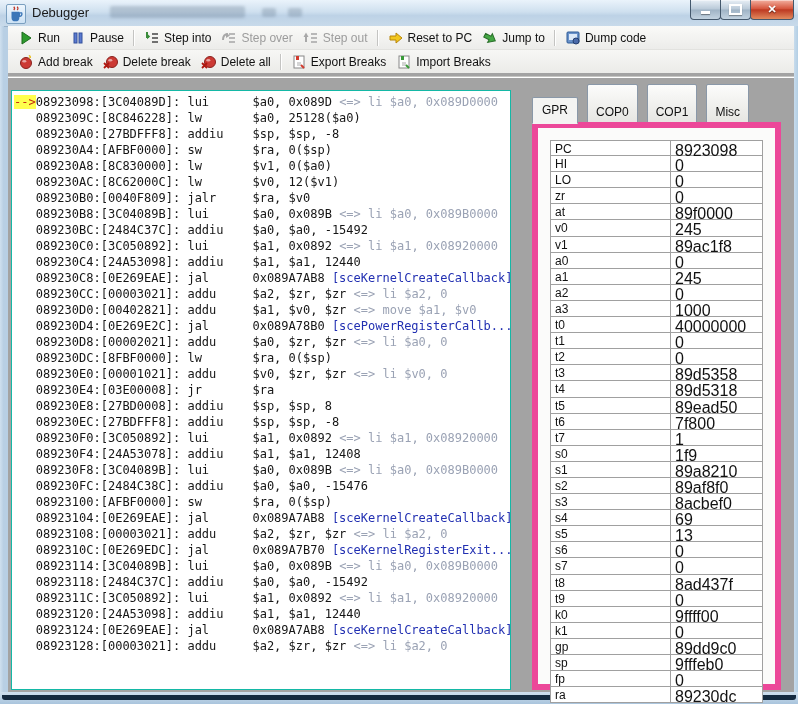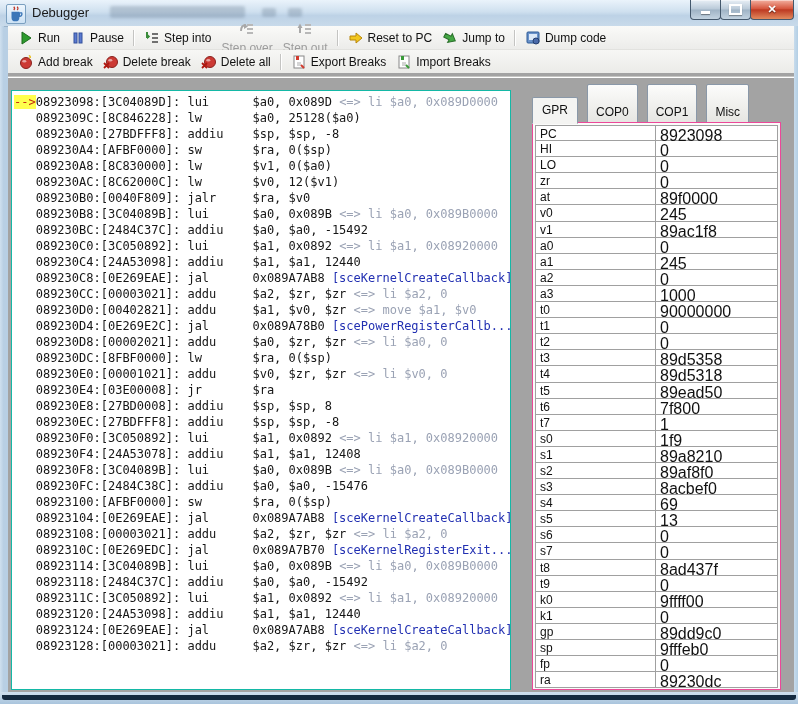--- a/index.html
+++ b/index.html
@@ -42,21 +42,21 @@
   .bottom-edge{position:absolute;left:0;top:692px;width:798px;height:12px;background:linear-gradient(#cfe0ef,#a9c4dc);}
   .bottom-dark{position:absolute;left:2px;top:695px;width:794px;height:5px;background:#142a40;border-radius:0 0 3px 3px;}
   
   .client{position:absolute;left:8px;top:26px;width:786px;height:666px;background:#a3a3a3;}
   .toolbar{position:absolute;left:0;width:100%;display:flex;align-items:center;padding-left:5px;box-sizing:border-box;
     background:linear-gradient(#fbfbf9,#ececе9);}
   .toolbar1{top:0;height:24px;border-bottom:1px solid #e2e2df;background:linear-gradient(#fafaf8,#ececea);}
   .toolbar2{top:24px;height:23px;background:linear-gradient(#f7f7f5,#ebebe8);}
   .groove{position:absolute;left:0;top:50px;width:100%;height:0;border-top:1px solid #c6c6c3;border-bottom:1px solid #ffffff;}
   .tbtn{display:flex;align-items:center;gap:4px;padding:2px 5px;font-size:12px;color:#111;white-space:nowrap;border-radius:2px;}
-  .tbtn.disabled{color:#9c9c9c;flex-direction:column;}
+  .tbtn.disabled{color:#9c9c9c;}
   .tsep{width:1px;height:16px;background:#c4c4c2;border-right:1px solid #ffffff;margin:0 4px;}
   .icon{width:16px;height:16px;display:inline-block;flex:0 0 16px;}
   .icon svg{display:block;width:16px;height:16px;}
   
   .disasm{
     position:absolute;left:3px;top:64px;width:500px;height:600px;box-sizing:border-box;
     background:#ffffff;border:1px solid #14b8a6;overflow:hidden;
     padding:3px 0 0 2px;
   }
   .drow{height:16px;line-height:16px;font-family:"DejaVu Sans Mono",monospace;font-size:12px;white-space:pre;color:#151515;}
@@ -67,21 +67,21 @@
   
   .tabs{position:absolute;left:524px;top:71px;height:26px;display:flex;align-items:flex-end;gap:7px;}
   .tab{
     padding:20px 8px 3px;font-size:12px;color:#111;
     border:1px solid #8a98a8;border-radius:2px 2px 0 0;
     background:linear-gradient(#fcfcfb,#e6e6e2);margin-right:2px;position:relative;top:0;
   }
   .tab.active{background:#f4f4f2;padding:5px 9px 6px;z-index:2;border-bottom:1px solid #f4f4f2;margin-bottom:-1px;}
   .regtable{
     position:absolute;left:524px;top:96px;width:249px;height:568px;box-sizing:border-box;
-    background:#fbfbfa;border:1px solid #ec4899;padding:2px;
+    background:#fbfbfa;border:6px solid #ec4899;padding:12px;
   }
   .reg-row{display:flex;height:16.1px;box-sizing:border-box;border:1px solid #a0a0a0;border-top:none;background:#fff;}
   .reg-row:first-child{border-top:1px solid #a0a0a0;}
   .reg-name{width:120px;box-sizing:border-box;border-right:1px solid #a0a0a0;padding:1px 0 0 4px;font-size:12px;color:#111;}
   .reg-val{flex:1;padding:1px 0 0 4px;font-size:16px;color:#111;}
 </style>
 </head>
 <body>
 
 <div class="titlebar">
@@ -339,21 +339,21 @@
       <div class="reg-row">
         <div class="reg-name">a2</div>
         <div class="reg-val">0</div>
       </div>
       <div class="reg-row">
         <div class="reg-name">a3</div>
         <div class="reg-val">1000</div>
       </div>
       <div class="reg-row">
         <div class="reg-name">t0</div>
-        <div class="reg-val">90000000</div>
+        <div class="reg-val">40000000</div>
       </div>
       <div class="reg-row">
         <div class="reg-name">t1</div>
         <div class="reg-val">0</div>
       </div>
       <div class="reg-row">
         <div class="reg-name">t2</div>
         <div class="reg-val">0</div>
       </div>
       <div class="reg-row">

